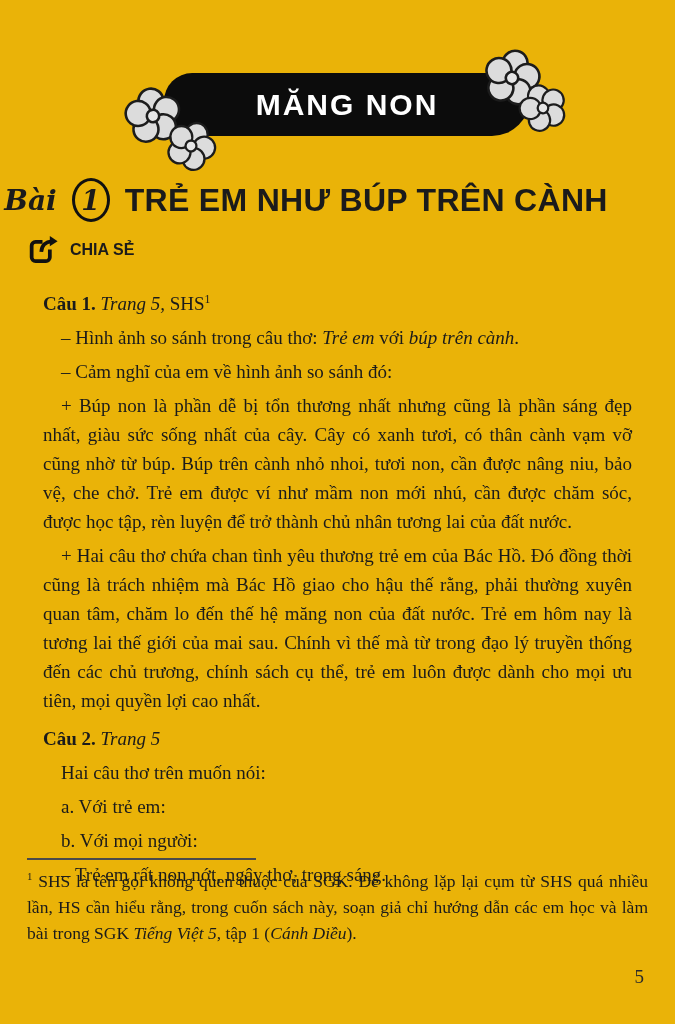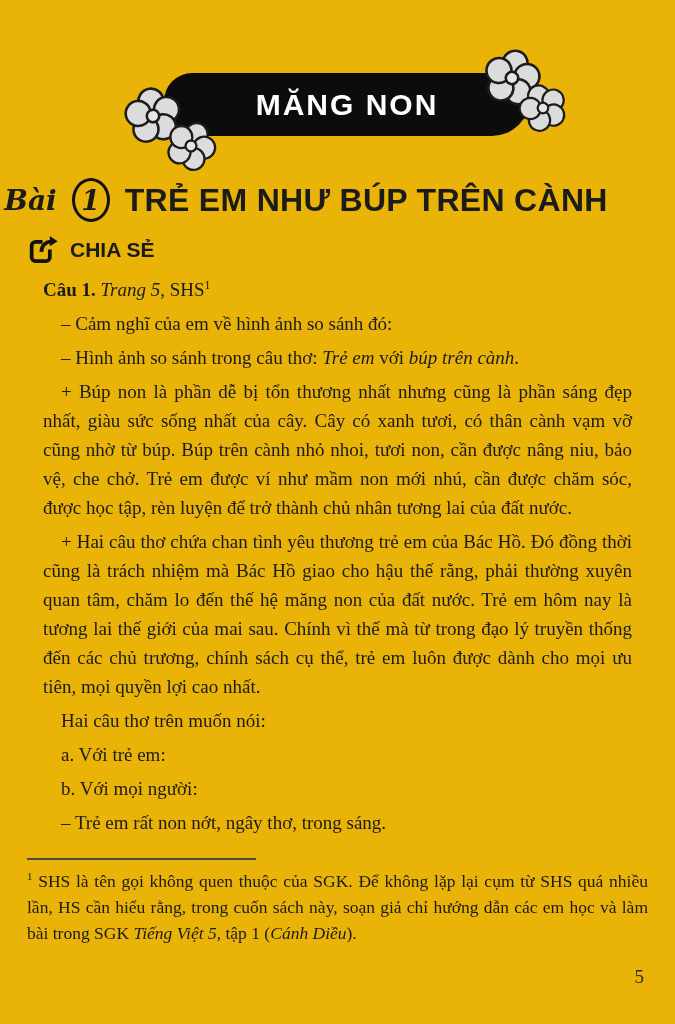--- a/index.html
+++ b/index.html
@@ -48,22 +48,22 @@
   .lesson-title{
     font-family:"Liberation Sans", sans-serif;
     font-weight:bold;font-size:32px;letter-spacing:0.3px;
     white-space:nowrap;
   }
   
   .content{position:absolute;left:27px;right:27px;top:234px;}
   .section-heading{
     display:flex;align-items:center;gap:12px;
     font-family:"Liberation Sans", sans-serif;
-    font-weight:bold;font-size:21px;
-    margin:0 0 10px 0;
+    font-weight:bold;font-size:16px;
+    margin:0 0 24px 0;
   }
   .share-icon{flex:0 0 auto;display:block;}
   .content p{
     margin:5px 16px;
     font-size:19px;line-height:29px;
     text-align:justify;
   }
   .content p.q-head{margin-top:9px;text-align:left;}
   .indent{text-indent:18px;}
   b{font-weight:bold;}
@@ -122,28 +122,29 @@
       <svg class="share-icon" width="31" height="31" viewBox="0 0 38 38">
         <path d="M28 19 v9.5 a4.8 4.8 0 0 1 -4.8 4.8 H10.5 a4.8 4.8 0 0 1 -4.8 -4.8 V14.5 a4.8 4.8 0 0 1 4.8 -4.8 h8.5" fill="none" stroke="#111" stroke-width="4.6"></path>
         <path d="M17.5 22 C18 13.5 23.5 9.3 30 9" fill="none" stroke="#111" stroke-width="4.6"></path>
         <path d="M28 2.5 L37.5 8.8 L28 15 Z" fill="#111"></path>
       </svg>
       <span>CHIA SẺ</span>
     </div>
 
     <p class="q-head"><b>Câu 1.</b> <i>Trang 5,</i><span> SHS</span><span class="sup">1</span></p>
 
+    <p class="indent"><span>– Hình ảnh so sánh trong câu thơ: </span><i>Trẻ em</i><span> với </span><i>búp trên cành</i><span>.</span></p>
+
     <p class="indent">– Cảm nghĩ của em về hình ảnh so sánh đó:</p>
-
-    <p class="indent"><span>– Hình ảnh so sánh trong câu thơ: </span><i>Trẻ em</i><span> với </span><i>búp trên cành</i><span>.</span></p>
 
     <p class="indent">+ Búp non là phần dễ bị tổn thương nhất nhưng cũng là phần sáng đẹp nhất, giàu sức sống nhất của cây. Cây có xanh tươi, có thân cành vạm vỡ cũng nhờ từ búp. Búp trên cành nhỏ nhoi, tươi non, cần được nâng niu, bảo vệ, che chở. Trẻ em được ví như mầm non mới nhú, cần được chăm sóc, được học tập, rèn luyện để trở thành chủ nhân tương lai của đất nước.</p>
 
     <p class="indent">+ Hai câu thơ chứa chan tình yêu thương trẻ em của Bác Hồ. Đó đồng thời cũng là trách nhiệm mà Bác Hồ giao cho hậu thế rằng, phải thường xuyên quan tâm, chăm lo đến thế hệ măng non của đất nước. Trẻ em hôm nay là tương lai thế giới của mai sau. Chính vì thế mà từ trong đạo lý truyền thống đến các chủ trương, chính sách cụ thể, trẻ em luôn được dành cho mọi ưu tiên, mọi quyền lợi cao nhất.</p>
 
+    <p class="q-head"><b>Câu 2.</b> <i>Trang 5</i></p>
 
     <p class="indent">Hai câu thơ trên muốn nói:</p>
     <p class="indent">a. Với trẻ em:</p>
     <p class="indent">b. Với mọi người:</p>
     <p class="indent">– Trẻ em rất non nớt, ngây thơ, trong sáng.</p>
 
   </div>
 
   <div class="footnote">
     <hr class="footnote-rule">

